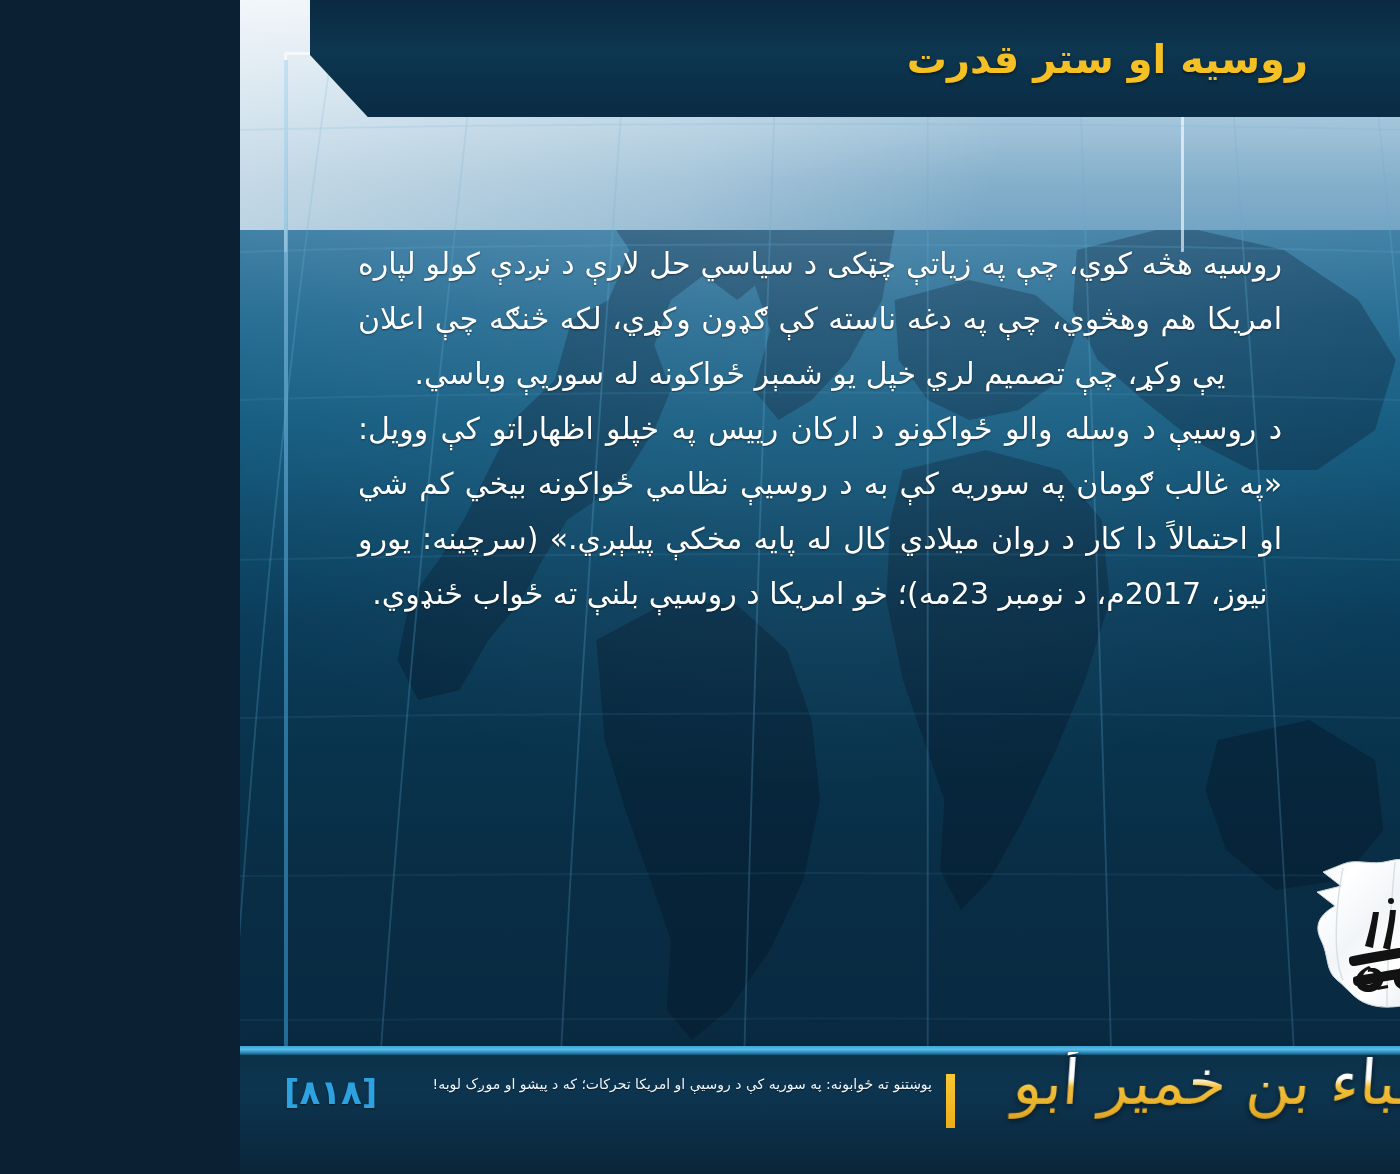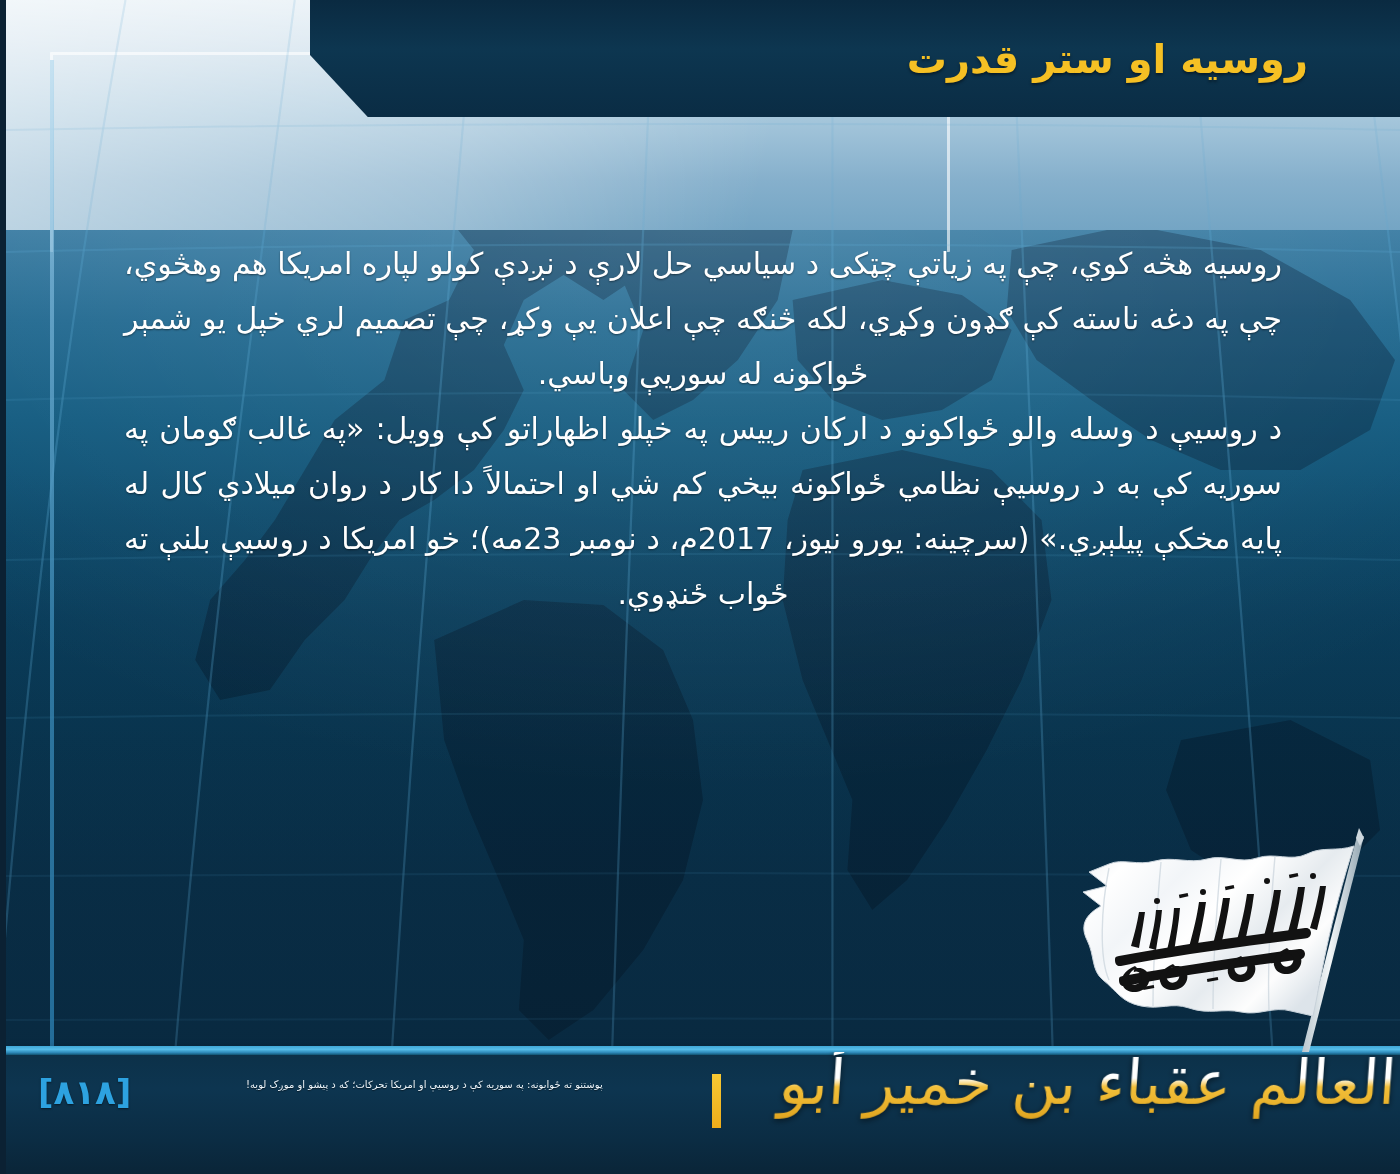--- a/index.html
+++ b/index.html
@@ -1,20 +1,20 @@
 <!DOCTYPE html>
 <html lang="ps" dir="rtl"><head>
 <meta charset="utf-8">
 <title>Russia Poster</title>
 <style>
   html,body{margin:0;padding:0;background:#0b2133;}
   *{box-sizing:border-box;}
   .page{
     position:relative;
-    width:1394px;height:1174px;
+    width:1160px;height:1174px;
     overflow:hidden;
     font-family:"DejaVu Sans","Liberation Sans",sans-serif;
     background:#0c3busy;
   }
   
   .bg-base{
     position:absolute;inset:0;
     background:
       linear-gradient(180deg,
         #86b0cc 0px,
@@ -122,36 +122,36 @@
     position:absolute;left:1055px;top:828px;width:330px;height:232px;
   }
   .flag-wrap svg{width:100%;height:100%;display:block;}
 
   
   .footer{
     position:absolute;left:0;top:1055px;width:1400px;height:119px;
     background:linear-gradient(180deg,#0c3149 0%, #0d3550 28%, #0b2c43 72%, #0a2538 100%);
   }
   .page-num{
-    position:absolute;left:32px;top:1072px;
+    position:absolute;left:44px;top:1072px;
     color:#2da2e0;
     font-size:34px;font-weight:bold;
     letter-spacing:1px;
     direction:ltr;
     text-shadow:0 1px 2px rgba(0,0,0,.5);
   }
   .foot-sep{
     position:absolute;left:706px;top:1074px;width:9px;height:54px;
     background:linear-gradient(180deg,#f8c933 0%, #eead1b 100%);
   }
   .foot-lines{
     position:absolute;left:240px;top:1072px;width:452px;
     direction:rtl;text-align:left;
     color:#eef6fb;
-    font-size:10px;
+    font-size:14px;
     line-height:25px;
     text-shadow:0 1px 1px rgba(0,0,0,.5);
   }
   .foot-lines div{white-space:nowrap;}
 
   
   .calligraphy{
     position:absolute;left:760px;top:1052px;width:640px;height:110px;
     overflow:hidden;
   }

